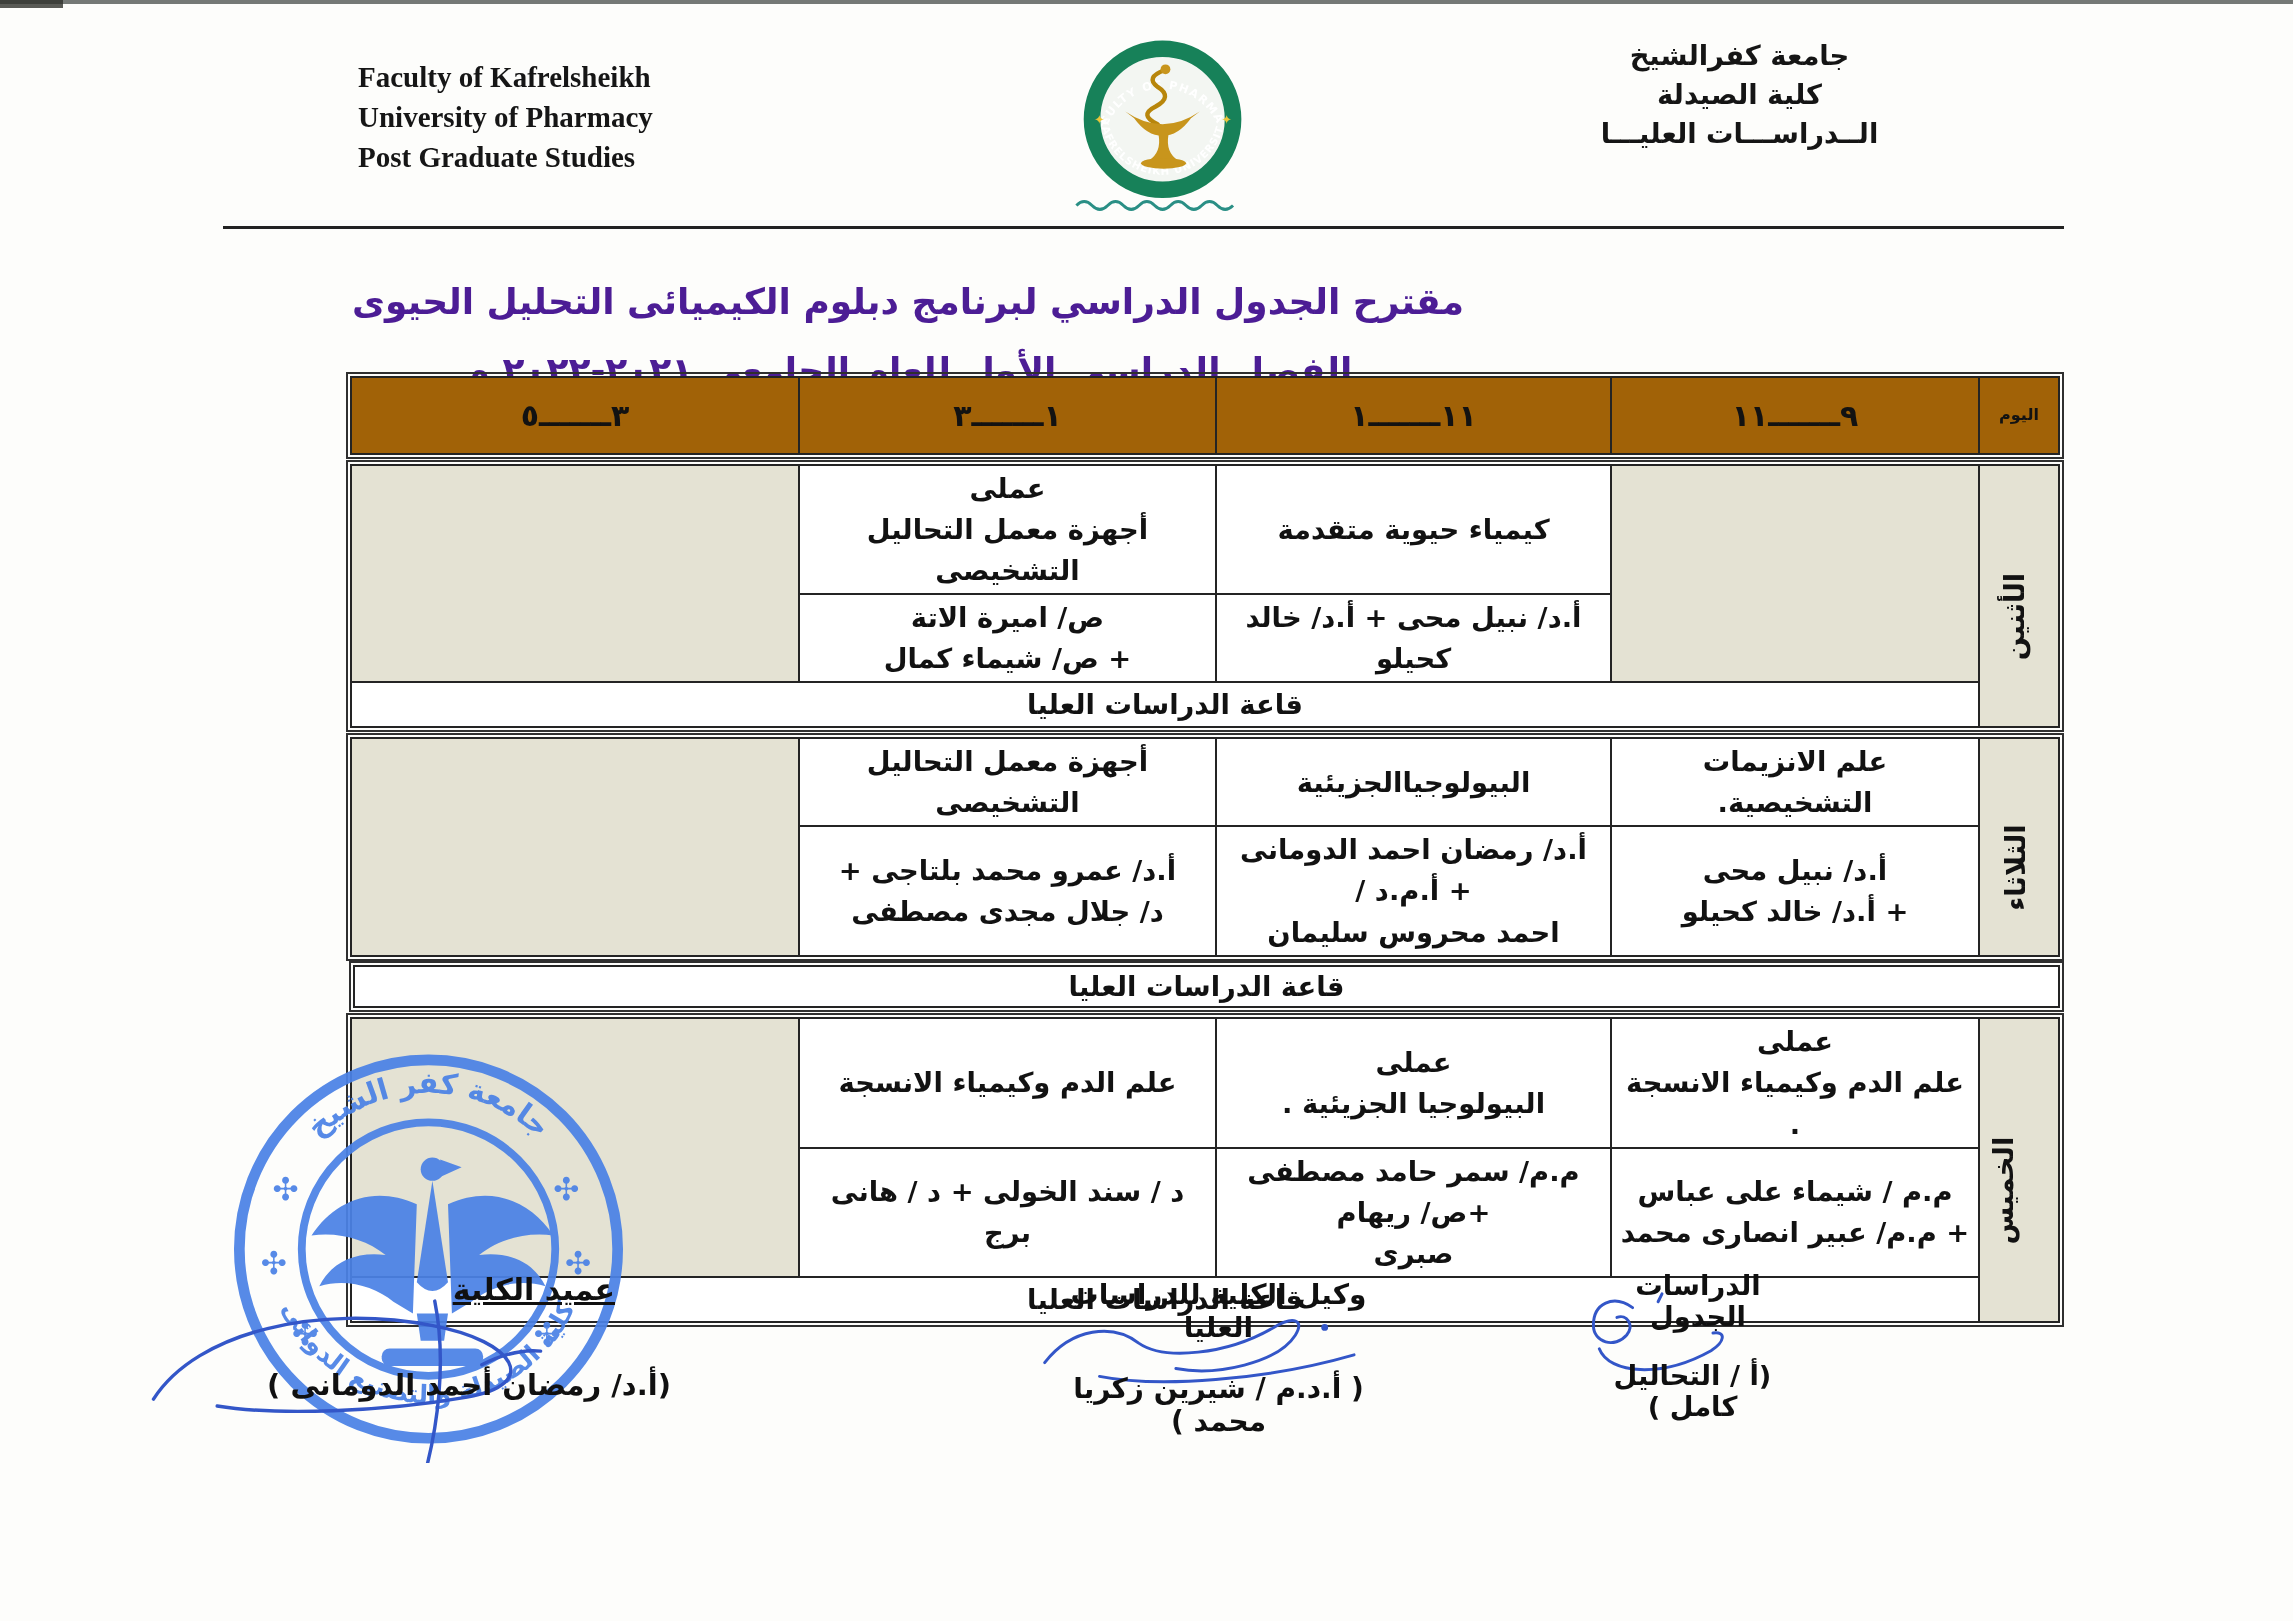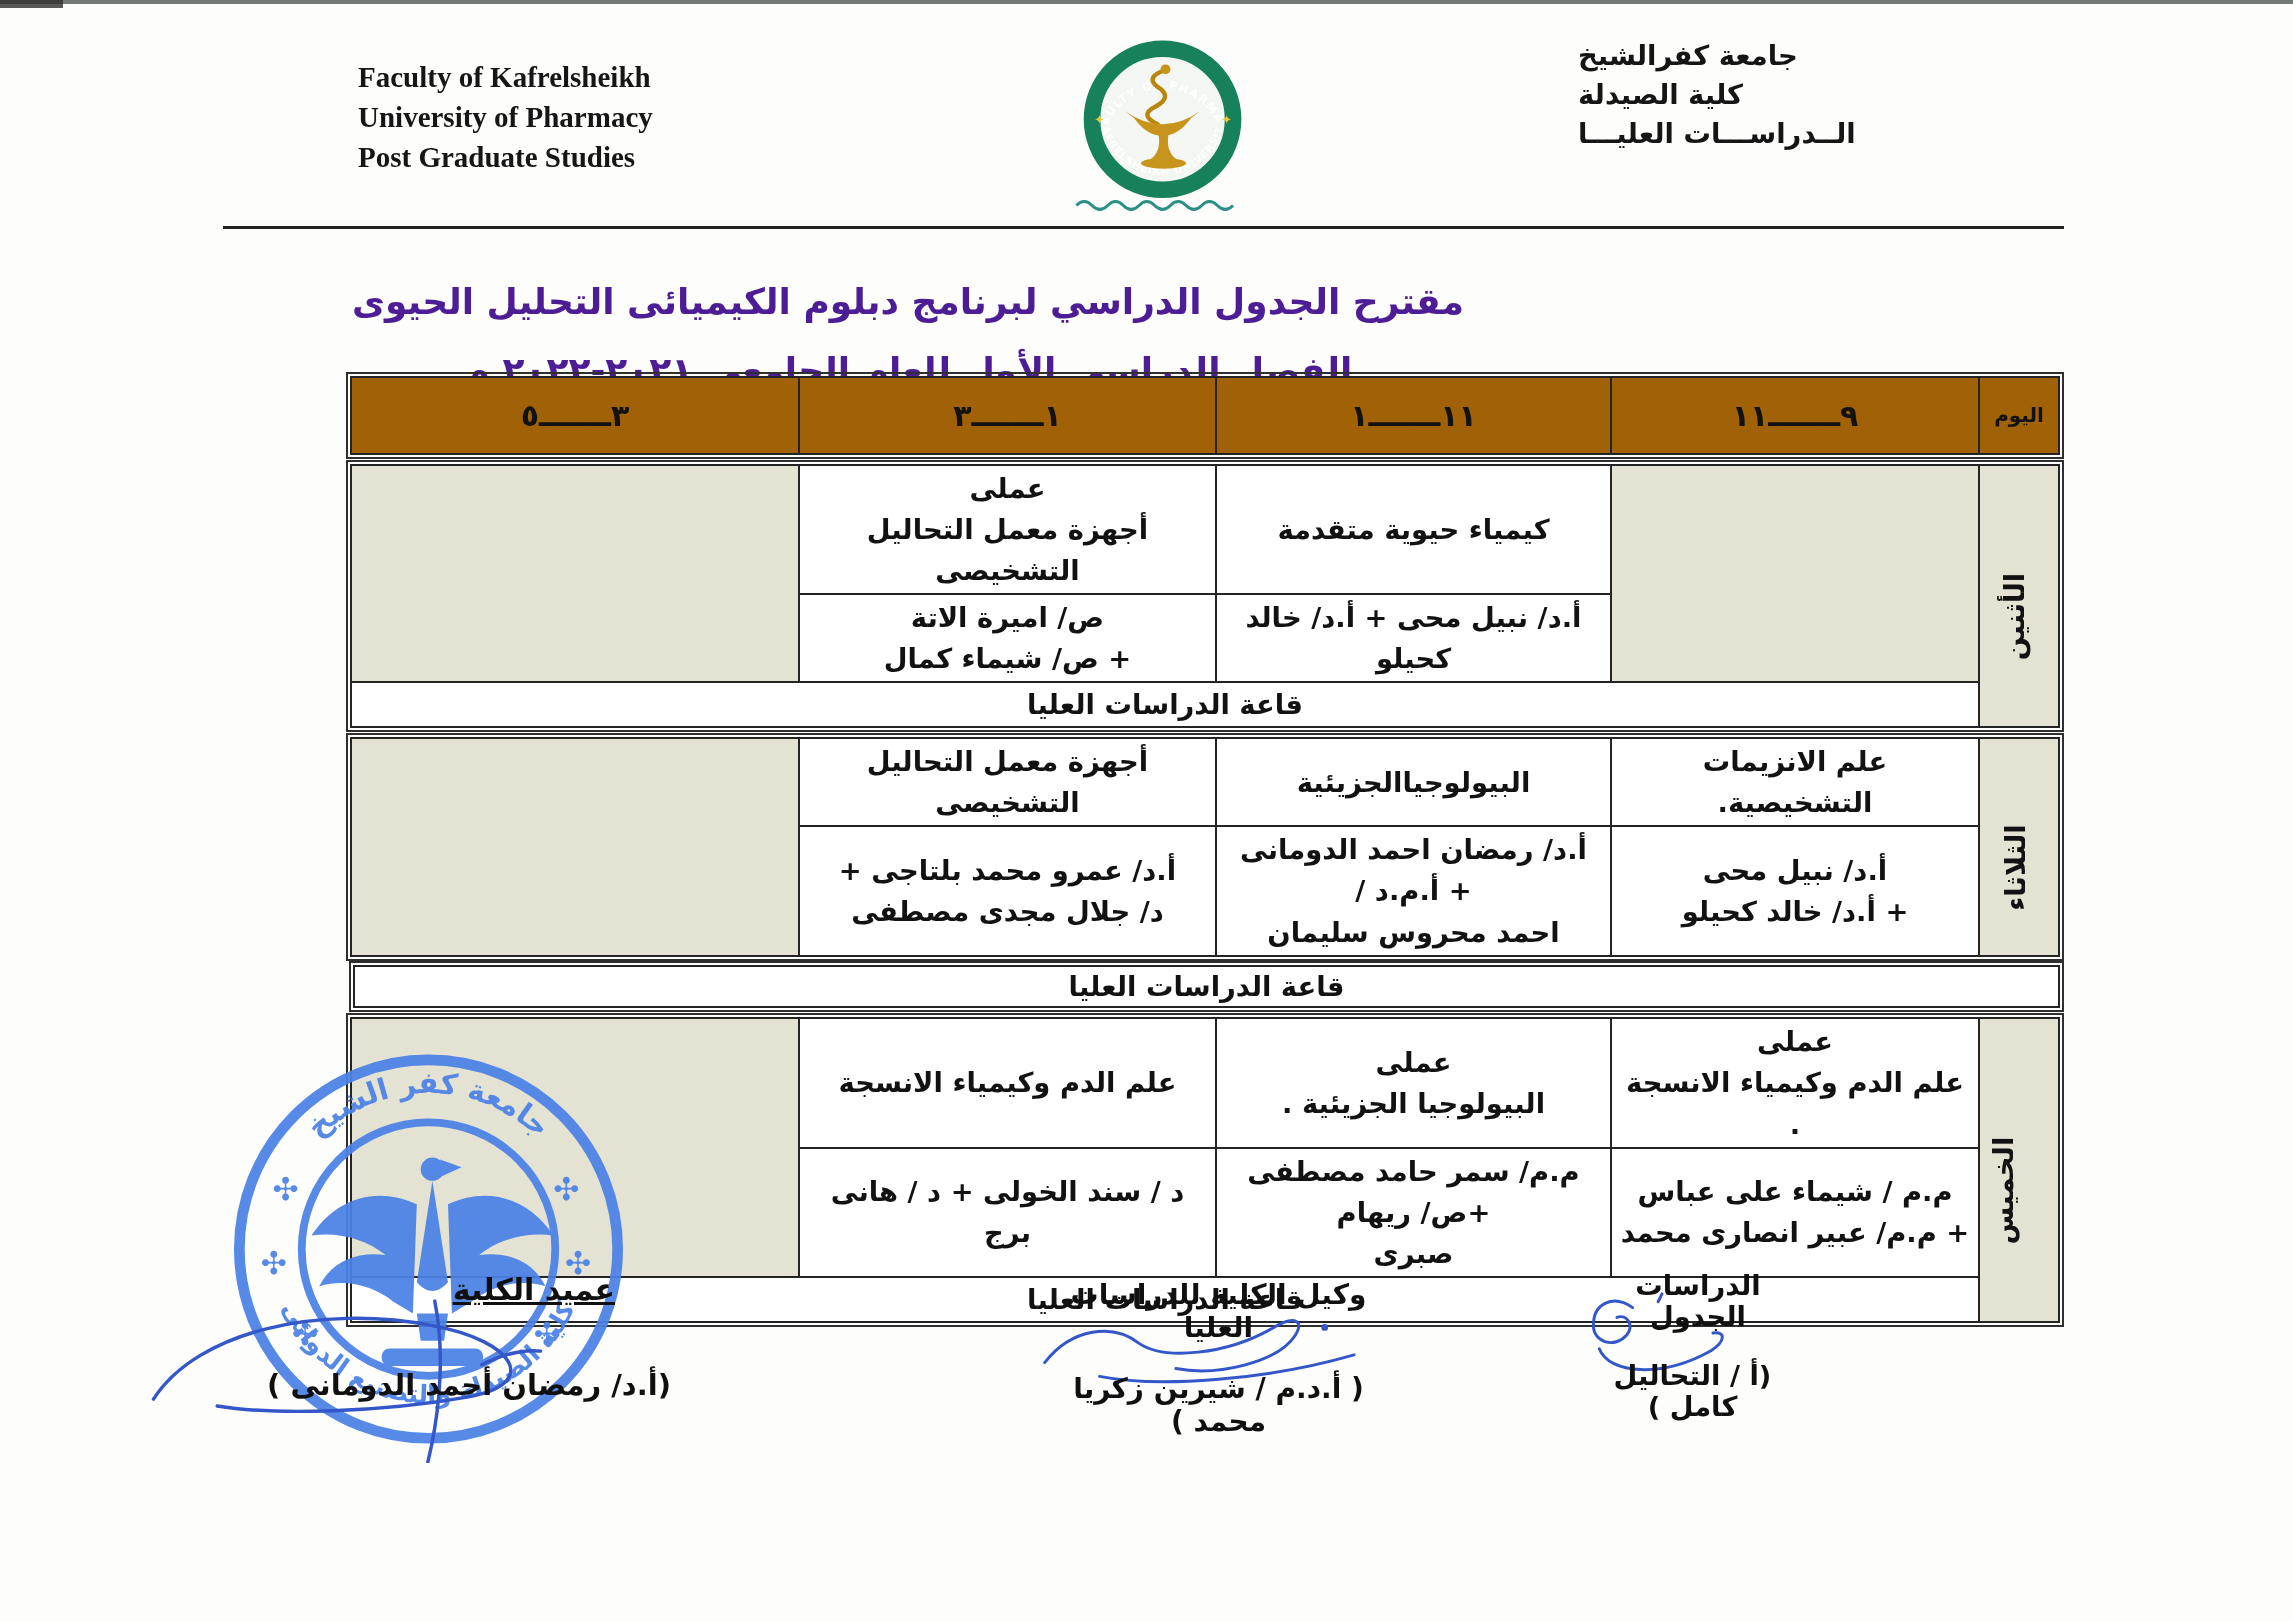--- a/index.html
+++ b/index.html
@@ -8,39 +8,39 @@
     background:#fdfdfb;font-family:"DejaVu Sans",sans-serif;color:#121212;
   }
   #page{position:absolute;inset:0;}
   
   .scan-top-edge{position:absolute;left:0;top:0;width:100%;height:3.9px;background:#474c49;opacity:.75;}
   .scan-corner{position:absolute;left:0;top:0;width:63px;height:7.8px;background:#30312c;opacity:.8;}
 
   
   .hdr-en{position:absolute;left:358px;top:57px;font-family:"Liberation Serif",serif;
     font-weight:bold;font-size:29px;line-height:1.38;white-space:pre-line;color:#161616;}
-  .hdr-ar{position:absolute;left:1578px;top:37px;width:323px;text-align:left;direction:rtl;
+  .hdr-ar{position:absolute;left:1578px;top:37px;width:323px;text-align:center;direction:rtl;
     font-weight:bold;font-size:27.4px;line-height:1.42;white-space:pre-line;color:#151515;}
   .logo-wrap{position:absolute;left:1047px;top:33px;width:235px;height:196px;}
   .hdr-rule{position:absolute;left:223px;top:226px;width:1841px;height:2.9px;background:#222;}
 
   .title{position:absolute;left:0;width:1816px;text-align:center;direction:rtl;
     font-weight:bold;color:#4c1d95;margin-top:40px;}
   .title-1{top:241px;font-size:36px;}
   .title-2{top:310px;font-size:36px;}
 
   
   #tables{position:absolute;left:349px;top:376px;width:1711px;direction:rtl;}
   table.block{border-collapse:collapse;table-layout:fixed;width:1707px;background:#fff;
     border:2.9px solid #242424;outline:2px solid #2f2f2f;outline-offset:2px;margin:0 0 8.8px 0;}
   table.block td{border:2px solid #242424;text-align:center;vertical-align:middle;
     padding:2px 7.8px;overflow:hidden;}
   .beige{background:#e4e2d3;}
   .t-head td{height:71px;font-weight:bold;font-size:30px;background:#a16207;}
-  .t-head .day-head{font-size:20px;line-height:1.15;word-break:break-all;padding:2px 3.9px;}
+  .t-head .day-head{font-size:16px;line-height:1.15;word-break:break-all;padding:2px 3.9px;}
   .r-subj td{font-weight:bold;font-size:27.4px;line-height:1.5;white-space:pre-line;}
   .r-staff td{font-weight:bold;font-size:27.4px;line-height:1.5;white-space:pre-line;}
   .hall{height:39px;font-weight:bold;font-size:27.4px;background:#fff;}
   .day-cell{padding:0 !important;}
   .day-label{display:inline-block;transform:rotate(-90deg);white-space:nowrap;
     font-weight:bold;font-size:27.4px;letter-spacing:1px;}
   .h-mon-subj td{height:86px;}
   .h-mon-staff td{height:76px;margin-top:24px;}
   .h-tue-subj td{height:82px;}
   .h-tue-staff td{height:94px;}

